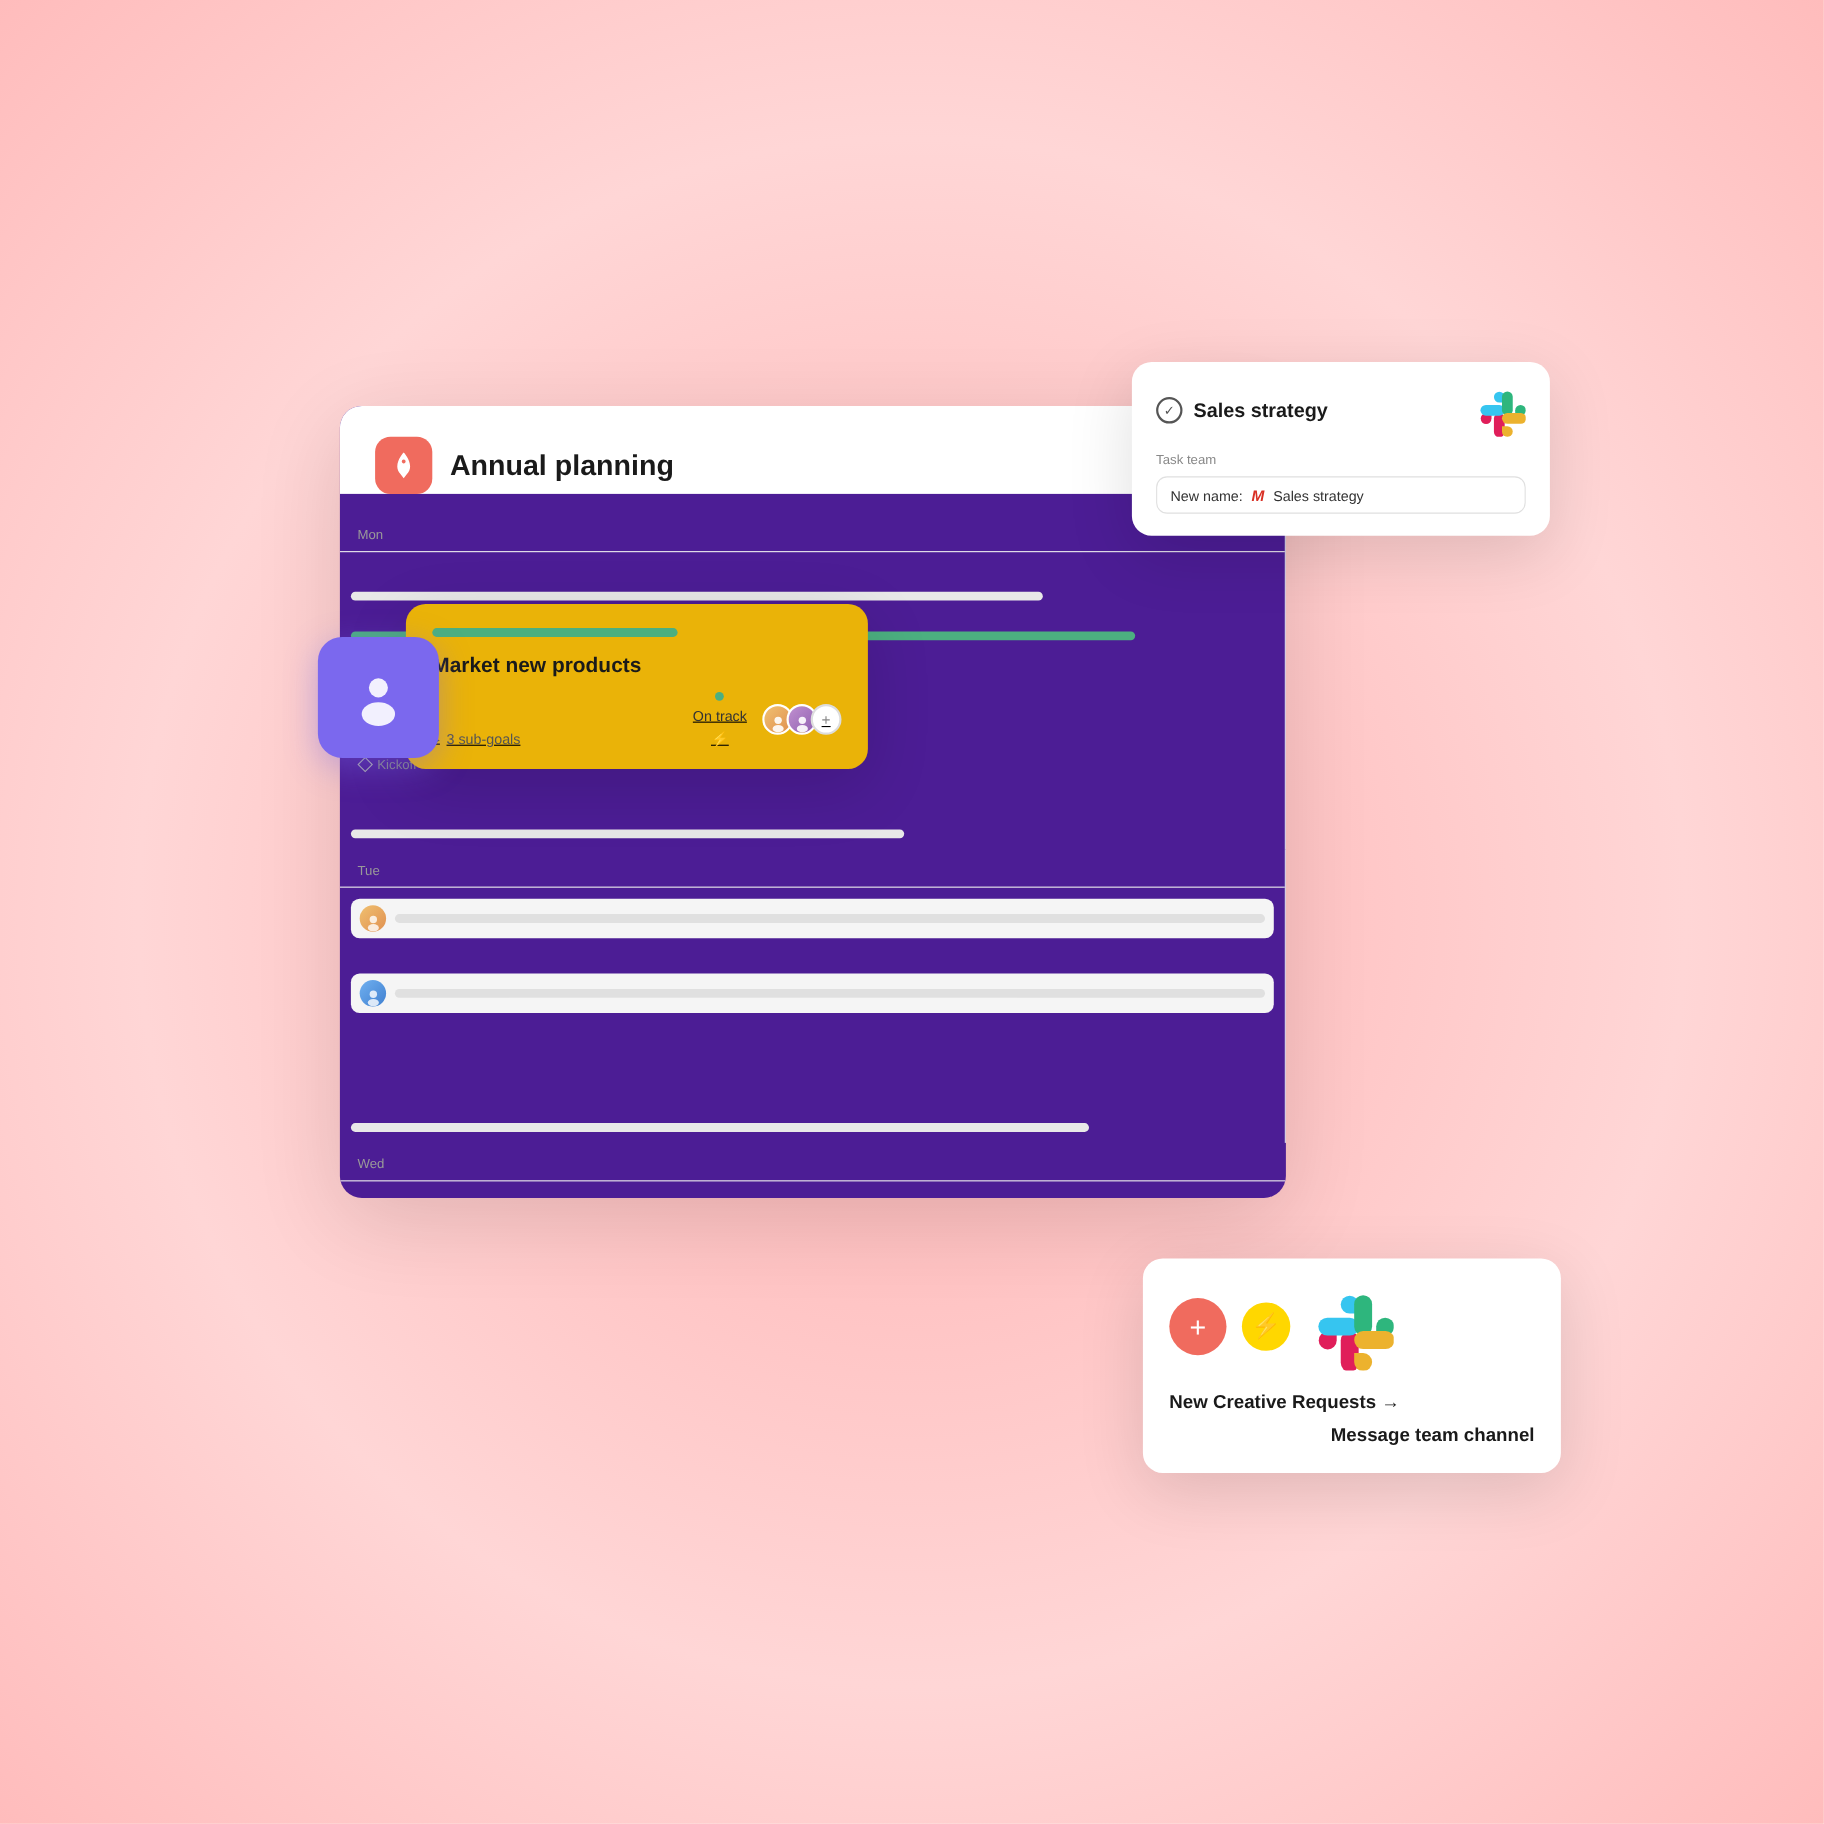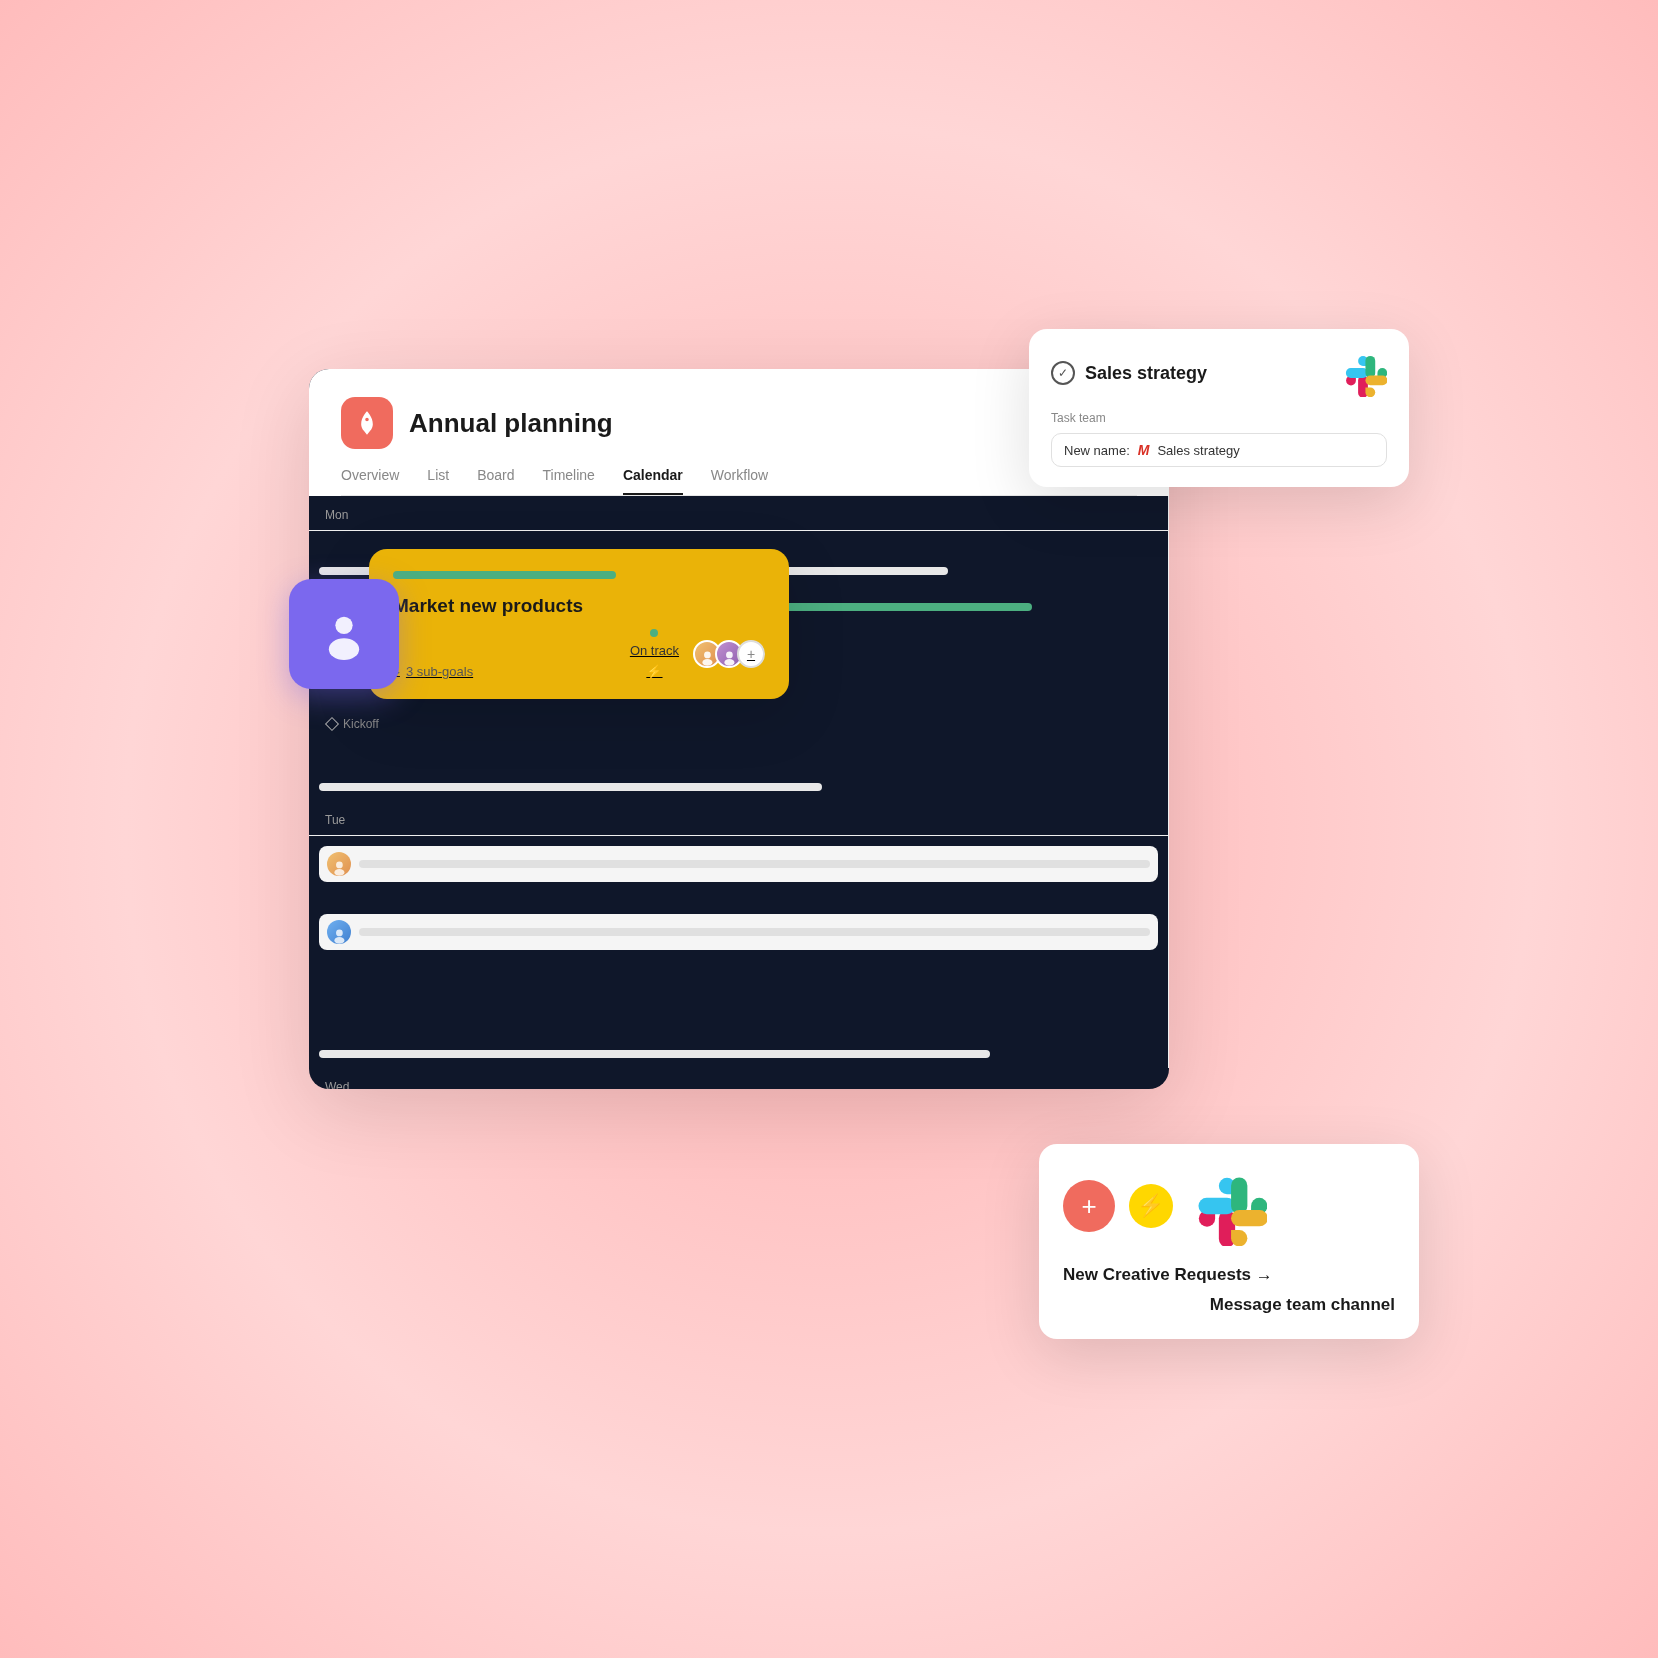--- a/index.html
+++ b/index.html
@@ -22,21 +22,21 @@
       height: 1100px;
     }
 
     
     .main-card {
       position: absolute;
       top: 90px;
       left: 80px;
       width: 860px;
       height: 720px;
-      background: #0f172a;
+      background: #4c1d95;
       border-radius: 20px;
       box-shadow: 0 20px 80px rgba(0,0,0,0.12);
       overflow: hidden;
     }
 
     .main-card-header {
       padding: 28px 32px 0 32px;
       background: #fff;
     }
 
@@ -451,28 +451,20 @@
     <div class="main-card-header">
       <div class="project-title-row">
         <div class="project-icon">
 
           <svg viewBox="0 0 24 24">
             <path d="M12 2C12 2 7 7 7 13c0 2.2.9 4.2 2.3 5.6L12 22l2.7-3.4C16.1 17.2 17 15.2 17 13c0-6-5-11-5-11zm0 8.5c-.8 0-1.5-.7-1.5-1.5S11.2 7.5 12 7.5s1.5.7 1.5 1.5-.7 1.5-1.5 1.5z"></path>
           </svg>
         </div>
         <span class="project-title">Annual planning</span>
       </div>
-      <nav class="nav-tabs">
-        <span class="nav-tab">Overview</span>
-        <span class="nav-tab">List</span>
-        <span class="nav-tab">Board</span>
-        <span class="nav-tab">Timeline</span>
-        <span class="nav-tab active">Calendar</span>
-        <span class="nav-tab">Workflow</span>
-      </nav>
     </div>
 
     <div class="calendar-grid">
 
       <div class="cal-col">
         <div class="cal-header">Mon</div>
         <div class="col-content-area">
           <div style="height:16px;"></div>
           <div class="grey-bar" style="width:75%;"></div>
           <div style="height:8px;"></div>

